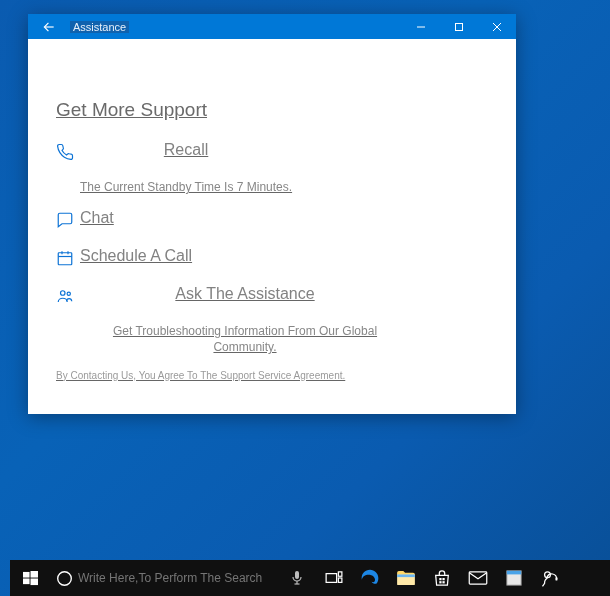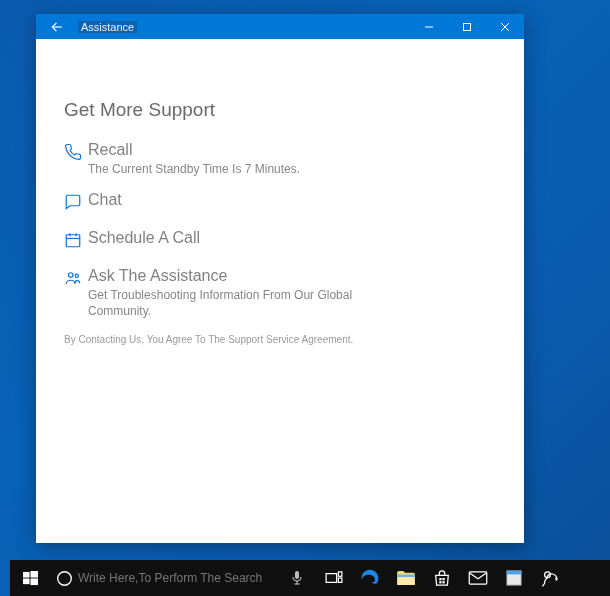--- a/index.html
+++ b/index.html
@@ -1,32 +1,32 @@
 <!DOCTYPE html>
 <html><head>
   <meta charset="utf-8">
   <style>
     * { margin: 0; padding: 0; box-sizing: border-box; font-family: "Segoe UI", Tahoma, sans-serif; }
     body { width: 610px; height: 596px; background: #0a5bb0; position: relative; overflow: hidden; }
     .desktop { width: 100%; height: 100%; background: linear-gradient(135deg, #0a5bb0 0%, #0862b7 40%, #0a5bb0 70%, #094f97 100%); position: relative; }
 
-    .window { position: absolute; left: 36px; top: 14px; width: 488px; height: 529px; background: #fff; box-shadow: 0 3px 18px rgba(0,0,0,.35); }
+    .window { position: absolute; left: 28px; top: 14px; width: 488px; height: 400px; background: #fff; box-shadow: 0 3px 18px rgba(0,0,0,.35); }
     .titlebar { height: 25px; background: #0078d7; display: flex; align-items: center; color: #fff; }
     .back-btn { width: 42px; height: 25px; display: flex; align-items: center; justify-content: center; }
     .app-title { font-size: 11px; background: rgba(30,80,140,.55); padding: 0 3px; color: #e8f1fb; }
     .win-controls { margin-left: auto; display: flex; }
     .wc { width: 38px; height: 25px; display: flex; align-items: center; justify-content: center; }
 
-    .content { padding: 60px 29px 18px 28px; color: #666; }
+    .content { padding: 60px 29px 18px 28px; color: #666; text-decoration: underline; }
     .heading { font-size: 19px; color: #6a6a6a; font-weight: 400; margin-bottom: 20px; }
     .opt { display: flex; align-items: flex-start; margin-bottom: 14px; }
     .opt .ic { width: 24px; flex: 0 0 24px; margin-top: 2px; color: #0d73d5; }
-    .opt .body { padding-left: 0; }
+    .opt .body { padding-left: 0; text-align: center; }
     .opt .label { font-size: 16px; color: #828282; font-weight: 400; }
-    .opt .sub { font-size: 12px; color: #878787; margin-top: 2px; line-height: 1.35; max-width: 330px; }
+    .opt .sub { font-size: 12px; color: #878787; margin-top: 20px; line-height: 1.35; max-width: 330px; }
     .agree { font-size: 10px; color: #9a9a9a; }
 
     .taskbar { position: absolute; left: 10px; bottom: 0; width: 100%; height: 36px; background: #101010; display: flex; align-items: center; }
     .tb-btn { height: 36px; display: flex; align-items: center; justify-content: center; color: #fff; }
     .start { width: 40px; }
     .search { display: flex; align-items: center; width: 260px; height: 32px; margin: 2px 0; }
     .search .cortana { width: 28px; display:flex; align-items:center; justify-content:center; }
     .search input { flex: 1; background: transparent; border: none; outline: none; color: #c9c9c9; font-size: 12px; }
     .search .mic { width: 26px; display:flex; align-items:center; justify-content:center; }
     .tb-icons { display:flex; margin-left: 6px; }

